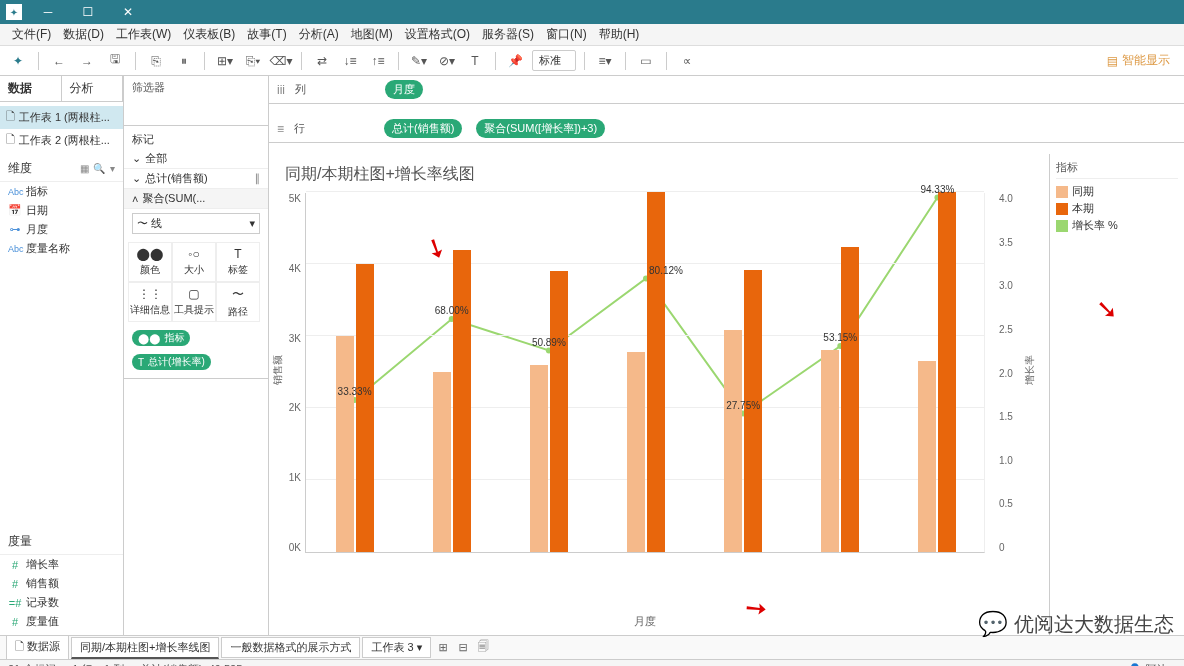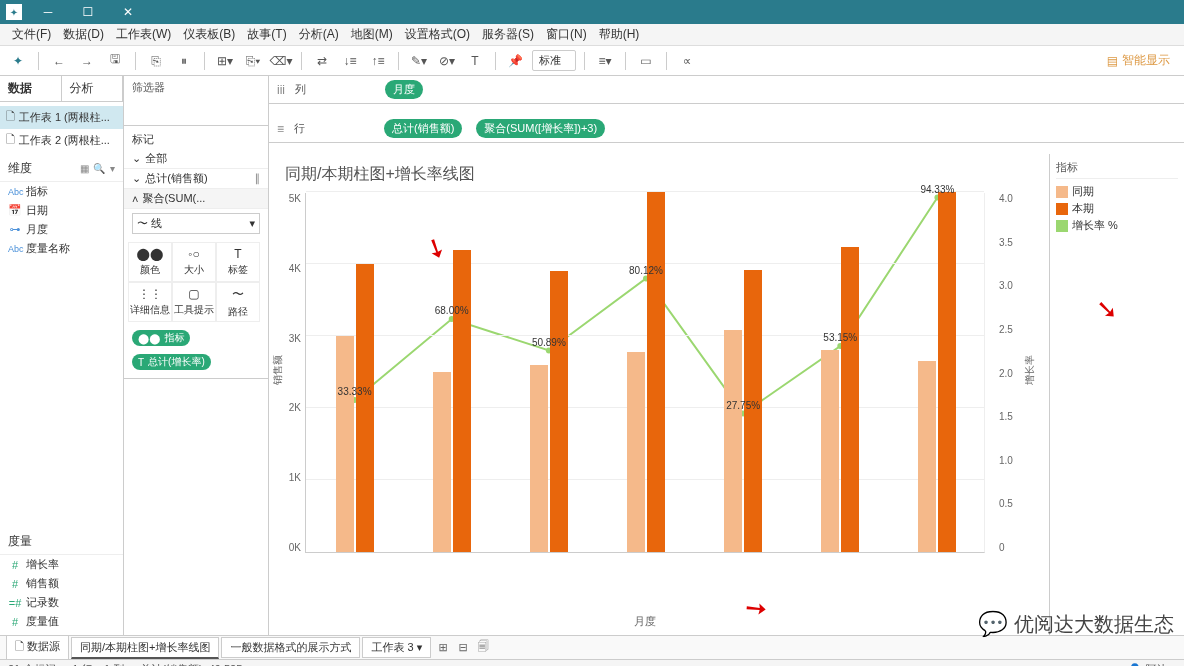--- a/index.html
+++ b/index.html
@@ -349,21 +349,21 @@
                 <div class="bar prev" style="height: 201.6px;"></div>
                 <div class="bar curr" style="height: 304.56px;"></div>
               </div>
               <div class="bargroup" style="left: 601.429px;">
                 <div class="bar prev" style="height: 190.8px;"></div>
                 <div class="bar curr" style="height: 360px;"></div>
               </div>
               <div class="linelabel" style="left: 48.5714px; top: 207px;">33.33%</div>
               <div class="linelabel" style="left: 145.714px; top: 126px;">68.00%</div>
               <div class="linelabel" style="left: 242.857px; top: 157.5px;">50.89%</div>
-              <div class="linelabel" style="left: 340px; top: 85.5px;">80.12%</div>
+              <div class="linelabel" style="left: 360px; top: 85.5px;">80.12%</div>
               <div class="linelabel" style="left: 437.143px; top: 220.5px;">27.75%</div>
               <div class="linelabel" style="left: 534.286px; top: 153px;">53.15%</div>
               <div class="linelabel" style="left: 631.429px; top: 4.5px;">94.33%</div>
             </div>
           <div class="xlabel">月度</div>
           <span class="red-arrow" style="left:120px;top:40px;transform:rotate(25deg)">➘</span>
           <span class="red-arrow" style="left:440px;top:400px;transform:rotate(-40deg)">➘</span>
         </div>
       </div>
       <div class="legend">

